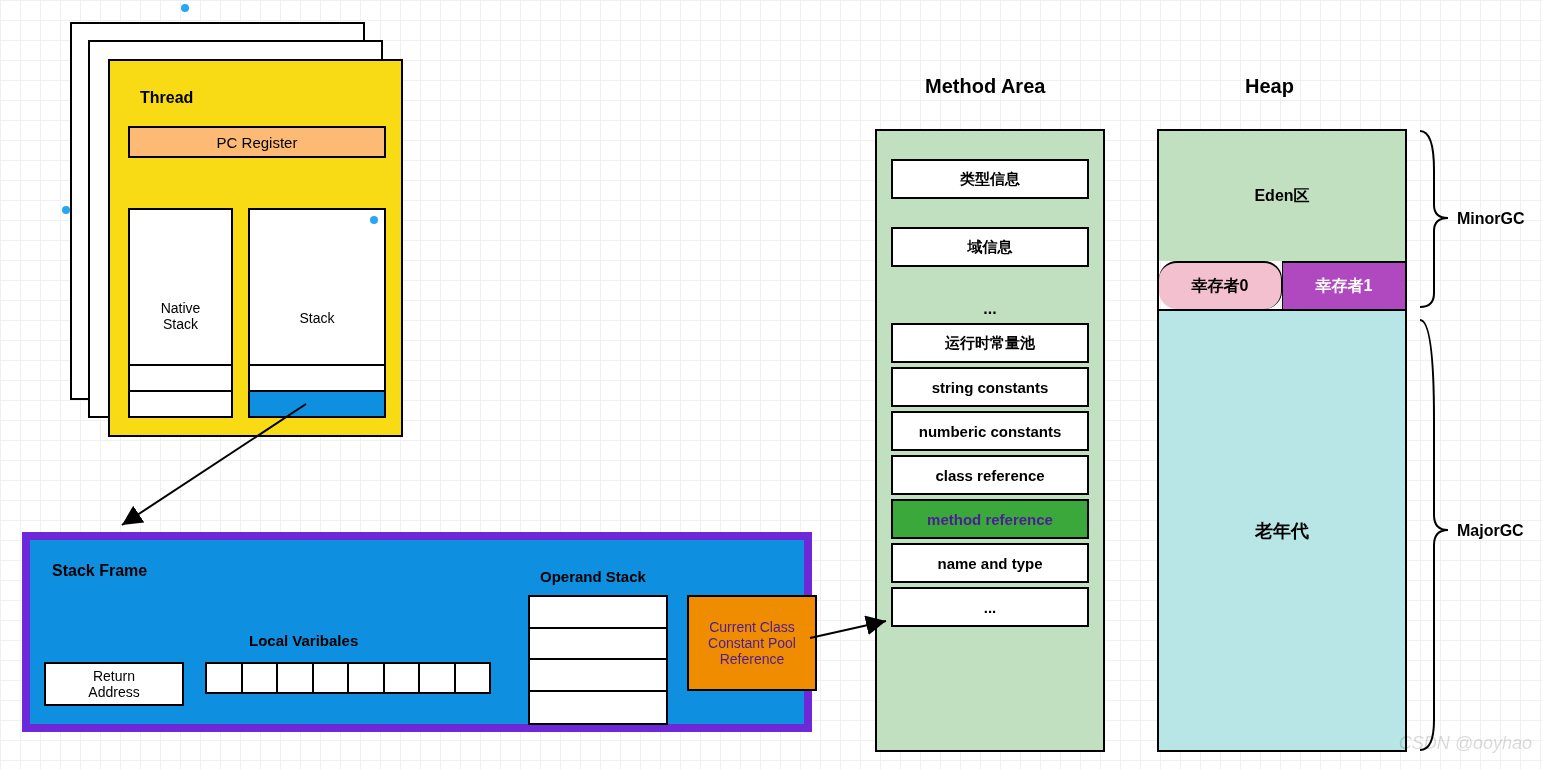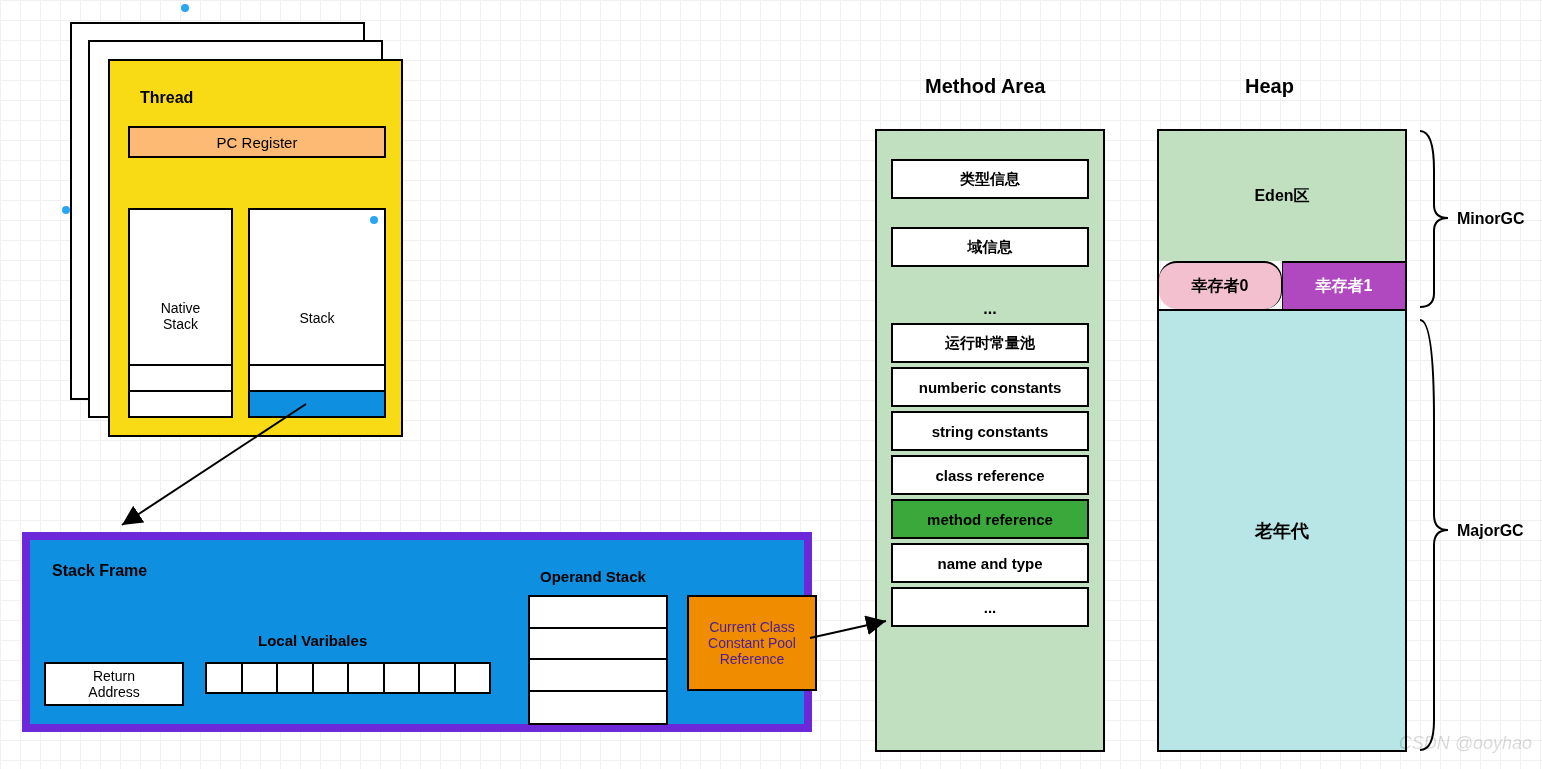--- a/index.html
+++ b/index.html
@@ -33,35 +33,35 @@
   .vmstack .st-label { position: absolute; top: 100px; width: 100%; text-align: center; font-size: 14px; }
   .vmstack .srow1 { position: absolute; bottom: 0; width: 100%; height: 26px; border-top: 2px solid #000; background: #0f8fe0; }
   .vmstack .srow2 { position: absolute; bottom: 26px; width: 100%; height: 26px; border-top: 2px solid #000; }
 
   .dot { width: 8px; height: 8px; border-radius: 50%; background: #29a6f1; position: absolute; }
 
   
   .stack-frame { position: absolute; left: 22px; top: 532px; width: 790px; height: 200px; background: #0f8fe0; border: 8px solid #6d28d9; padding-left: 28px; }
   .sf-title { position: absolute; left: 22px; top: 22px; font-weight: bold; font-size: 16px; }
   .return-addr { position: absolute; left: 14px; top: 122px; width: 140px; height: 44px; background: #fff; border: 2px solid #000; font-size: 14px; }
-  .lv-label { position: absolute; left: 228px; top: 92px; font-weight: bold; font-size: 15px; }
+  .lv-label { position: absolute; left: 219px; top: 92px; font-weight: bold; font-size: 15px; }
   .lv-cells { position: absolute; left: 175px; top: 122px; width: 286px; height: 32px; border: 2px solid #000; background: #fff; display: flex; }
   .lv-cells div { flex: 1; border-right: 2px solid #000; }
   .lv-cells div:last-child { border-right: none; }
   .os-label { position: absolute; left: 510px; top: 28px; font-weight: bold; font-size: 15px; }
   .op-stack { position: absolute; left: 498px; top: 55px; width: 140px; height: 130px; background: #fff; border: 2px solid #000; }
   .op-stack div { height: 25%; border-bottom: 2px solid #000; }
   .op-stack div:last-child { border-bottom: none; }
   .ccpr { position: absolute; left: 657px; top: 55px; width: 130px; height: 96px; background: #f08c00; border: 2px solid #000; color: #4c1d95; padding: 18px 4px; font-size: 14px; }
 
   
   .ma-title { position: absolute; left: 925px; top: 75px; font-size: 20px; font-weight: bold; }
   .method-area { position: absolute; left: 875px; top: 129px; width: 230px; height: 623px; background: #c0e0c0; border: 2px solid #000; }
   .ma-item { background: #fff; border: 2px solid #000; margin: 0 14px; height: 40px; display: flex; align-items: center; justify-content: center; font-size: 15px; font-weight: bold; }
-  .ma-green { background: #3ba83b; color: #000000; }
+  .ma-green { background: #3ba83b; color: #4c1d95; }
   .ma-spacer { height: 28px; display: flex; align-items: center; justify-content: center; font-weight: bold; }
 
   
   .heap-title { position: absolute; left: 1245px; top: 75px; font-size: 20px; font-weight: bold; }
   .heap { position: absolute; left: 1157px; top: 129px; width: 250px; height: 623px; border: 2px solid #000; }
   .eden { height: 130px; background: #c0e0c0; display: flex; align-items: center; justify-content: center; font-weight: bold; }
   .surv-row { height: 48px; display: flex; }
   .surv0 { flex: 1; background: #f3c0d0; border-top: 2px solid #000; border-right: 1px solid #000; display: flex; align-items: center; justify-content: center; font-weight: bold; border-radius: 18px; }
   .surv1 { flex: 1; background: #b048c0; border-top: 2px solid #000; border-left: 1px solid #000; display: flex; align-items: center; justify-content: center; font-weight: bold; color: #fff; }
   .old-gen { border-top: 2px solid #000; height: calc(100% - 178px); background: #b8e6e6; display: flex; align-items: center; justify-content: center; font-weight: bold; font-size: 18px; }
@@ -134,22 +134,22 @@
 
 <div class="ma-title">Method Area</div>
 <div class="method-area">
   <div style="height:28px"></div>
   <div class="ma-item">类型信息</div>
   <div style="height:28px"></div>
   <div class="ma-item">域信息</div>
   <div style="height:28px"></div>
   <div class="ma-spacer">...</div>
   <div class="ma-item" style="margin-bottom:4px">运行时常量池</div>
+  <div class="ma-item" style="margin-bottom:4px">string constants</div>
   <div class="ma-item" style="margin-bottom:4px">numberic constants</div>
-  <div class="ma-item" style="margin-bottom:4px">string constants</div>
   <div class="ma-item" style="margin-bottom:4px">class reference</div>
   <div class="ma-item ma-green" style="margin-bottom:4px">method reference</div>
   <div class="ma-item" style="margin-bottom:4px">name and type</div>
   <div class="ma-item">...</div>
 </div>
 
 <div class="heap-title">Heap</div>
 <div class="heap">
   <div class="eden">Eden区</div>
   <div class="surv-row">

